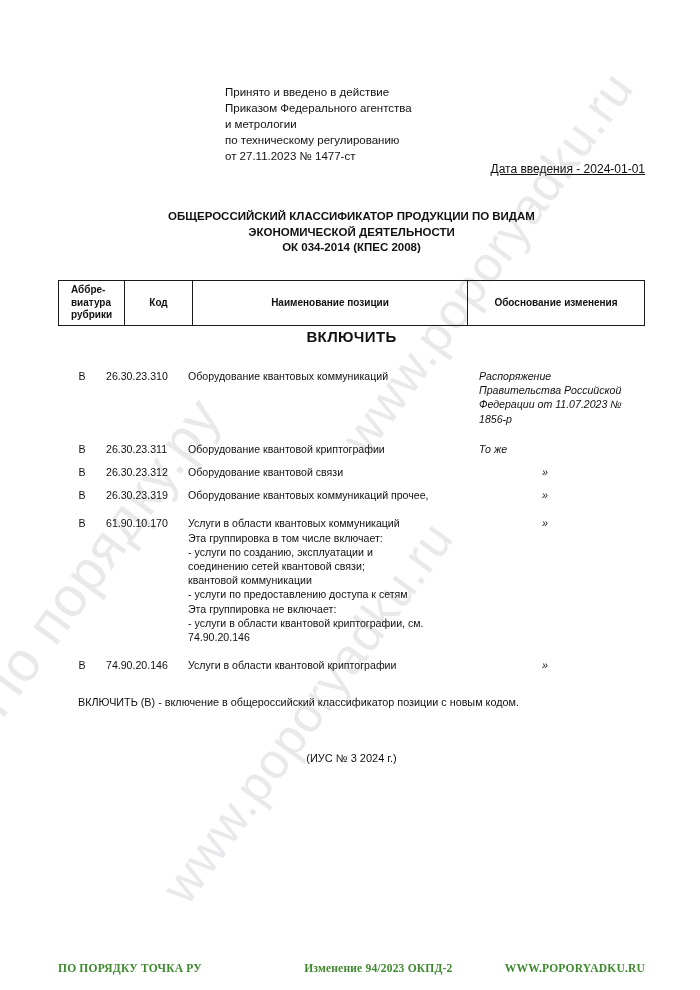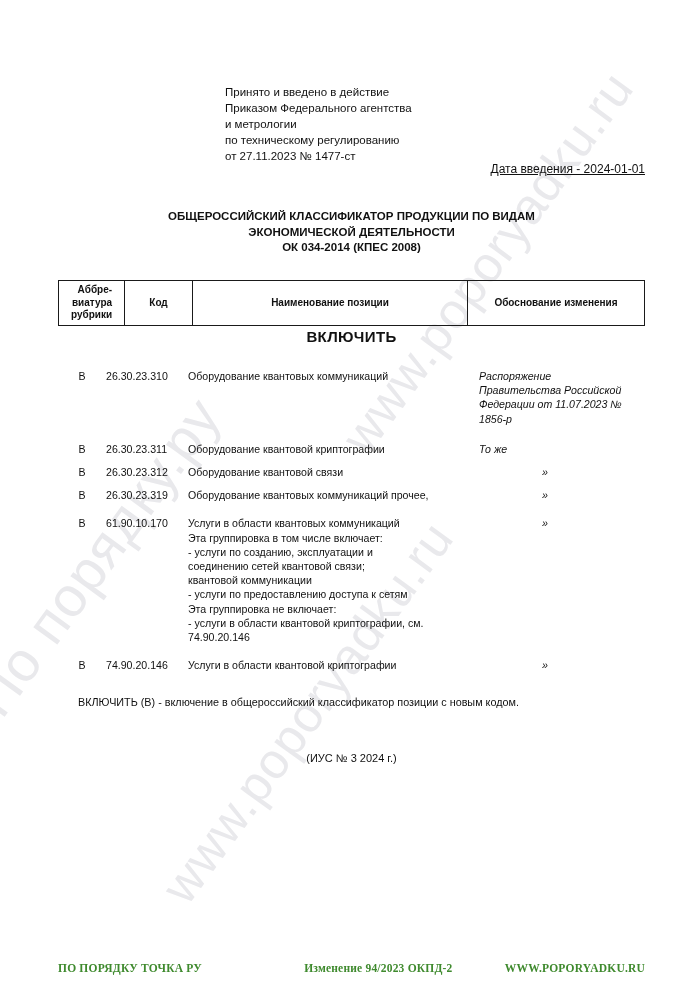--- a/index.html
+++ b/index.html
@@ -109,21 +109,21 @@
     width: 587px;
     height: 46px;
     display: flex;
     border: 1px solid #1a1a1a;
     box-sizing: border-box;
   }
   .th {
     display: flex;
     align-items: center;
     justify-content: center;
-    text-align: right;
+    text-align: left;
     font-size: 10px;
     font-weight: bold;
     line-height: 12.4px;
     box-sizing: border-box;
     padding: 0 3px;
   }
   .th-abbr  { width: 66px;  border-right: 1px solid #1a1a1a; }
   .th-code  { width: 68px;  border-right: 1px solid #1a1a1a; }
   .th-name  { flex: 1 1 auto; border-right: 1px solid #1a1a1a; }
   .th-just  { width: 176px; }

